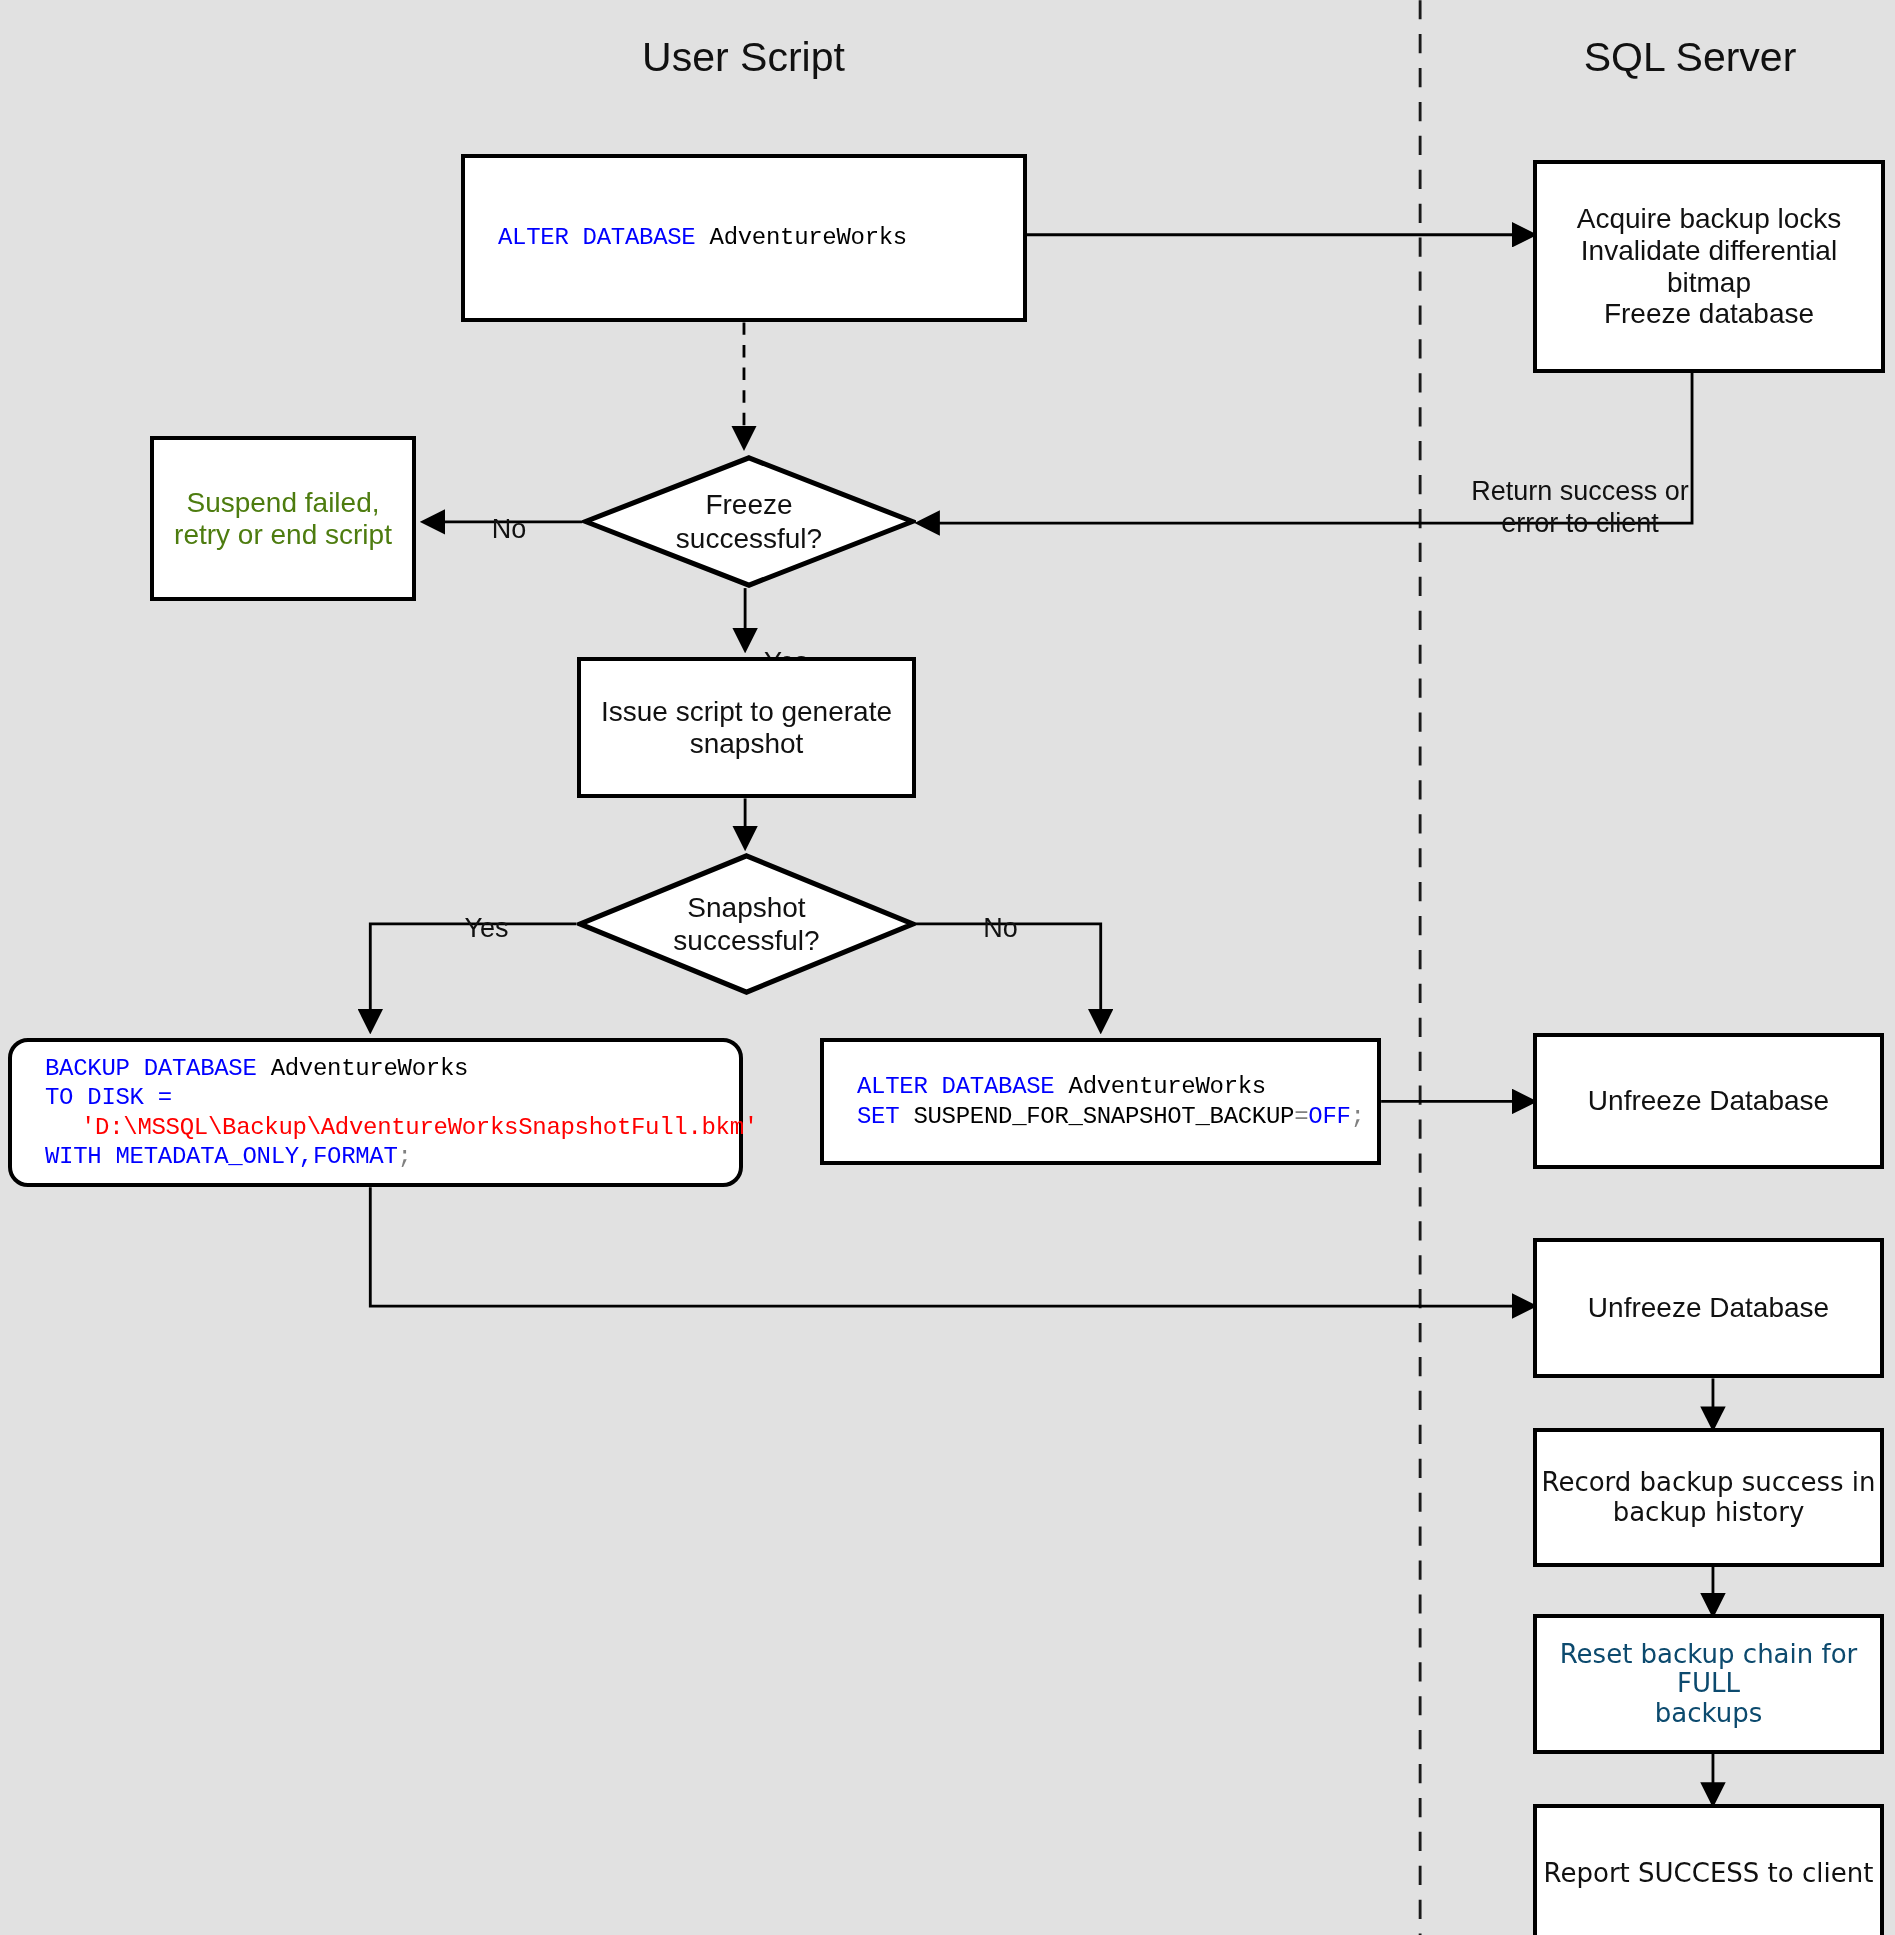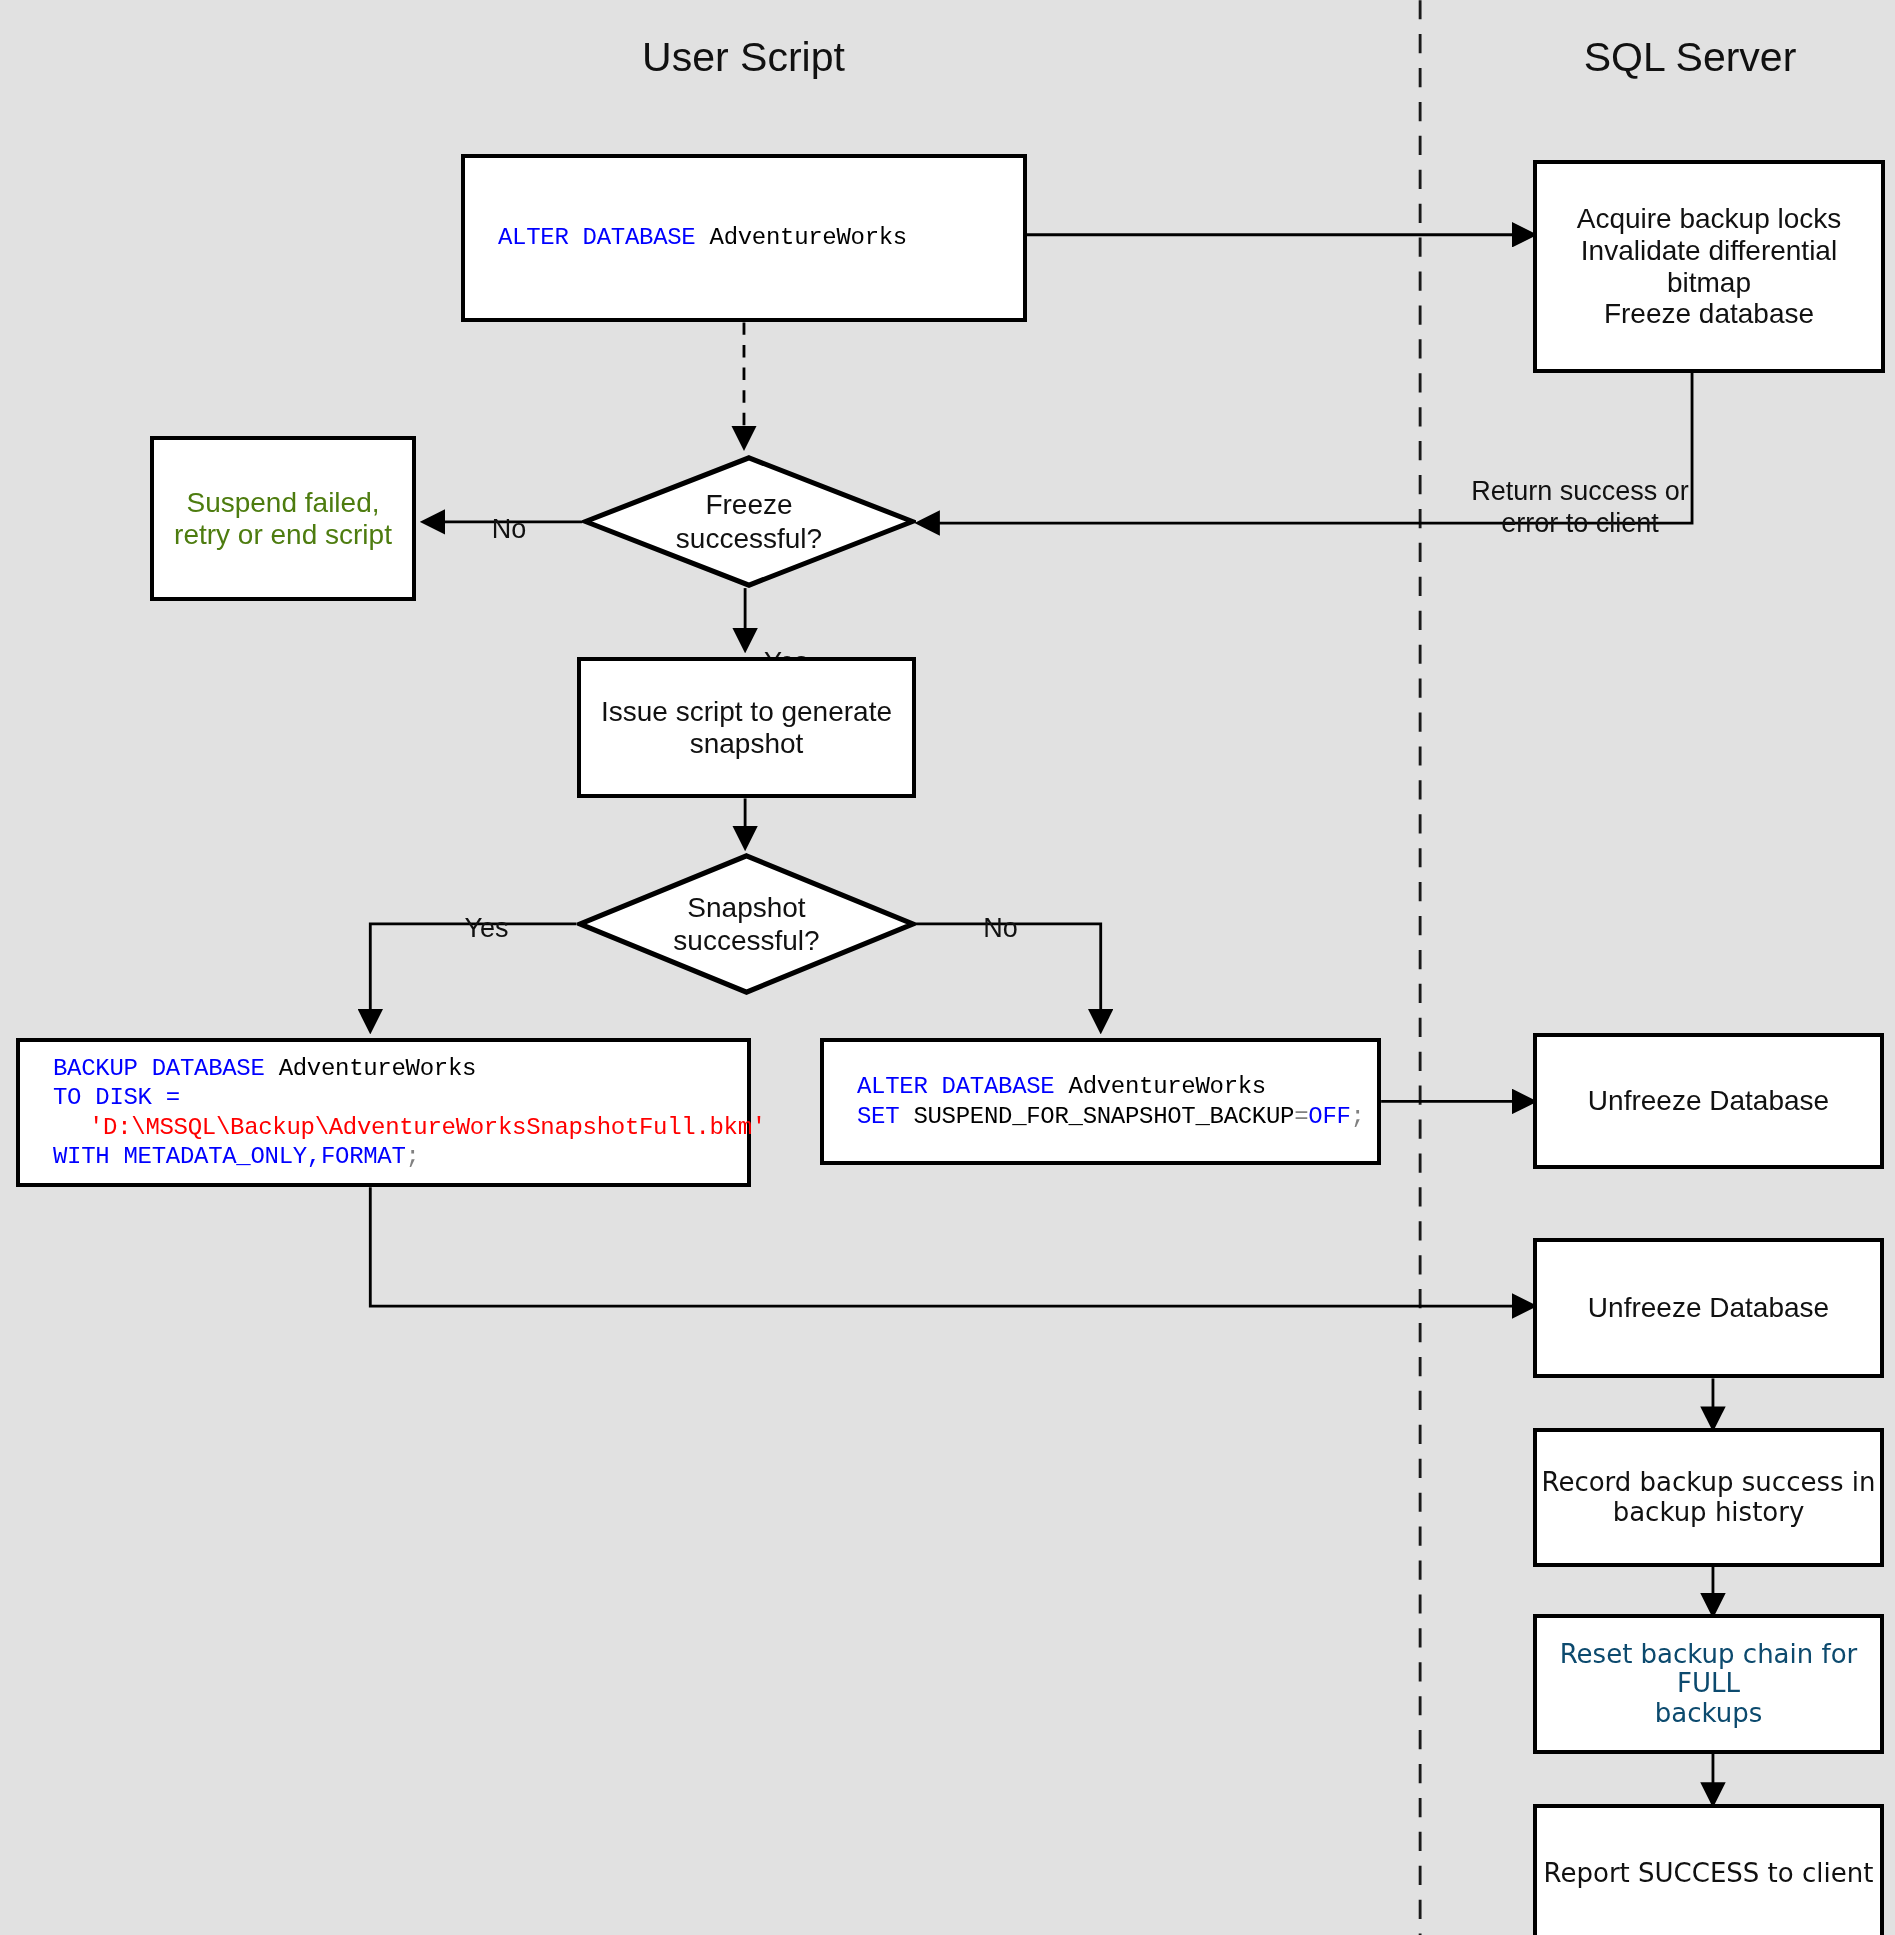--- a/index.html
+++ b/index.html
@@ -148,21 +148,21 @@
     </div>
   </div>
 
   <div class="lbl" style="left:447px;top:865px;width:79px;">
     <span>Yes</span>
   </div>
   <div class="lbl" style="left:961px;top:865px;width:79px;">
     <span>No</span>
   </div>
 
-  <div class="code" style="left:16px;top:1038px;width:735px;height:149px;">
+  <div class="code" style="left:8px;top:1038px;width:735px;height:149px;border-radius:20px;">
     <div class="line"><span class="kw">BACKUP DATABASE</span><span> AdventureWorks</span></div>
     <div class="line"><span class="kw">TO DISK</span><span class="kw"> =</span></div>
     <div class="line"><span class="str">'D:\MSSQL\Backup\AdventureWorksSnapshotFull.bkm'</span></div>
     <div class="line"><span class="kw">WITH METADATA_ONLY,FORMAT</span><span class="pun">;</span></div>
   </div>
 
   <div class="code" style="left:820px;top:1038px;width:561px;height:127px;">
     <div class="line"><span class="kw">ALTER DATABASE</span><span> AdventureWorks</span></div>
     <div class="line"><span class="kw">SET</span><span> SUSPEND_FOR_SNAPSHOT_BACKUP</span><span class="pun">=</span><span class="kw">OFF</span><span class="pun">;</span></div>
   </div>

